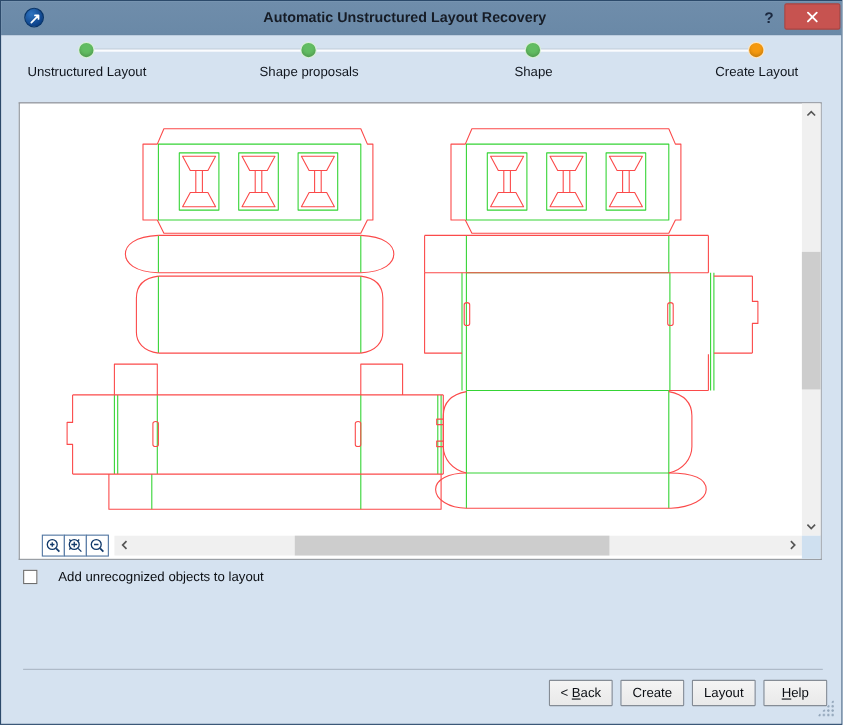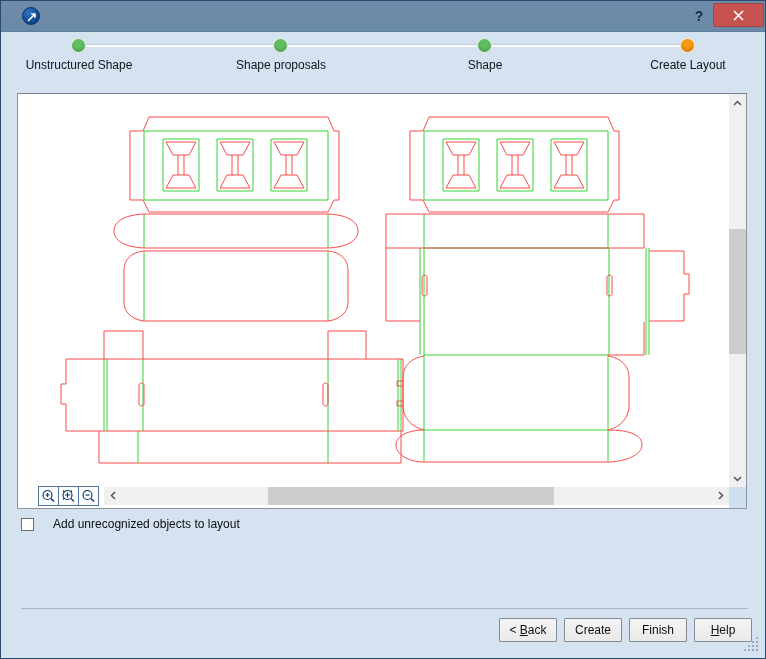--- a/index.html
+++ b/index.html
@@ -84,35 +84,36 @@
 <body>
 
 <div class="window">
 
   <div class="titlebar">
     <div class="app-icon">
       <svg width="14" height="14" viewBox="0 0 14 14">
         <path d="M3.5 10.5 L10 4 M10 4 H6.8 M10 4 V7.2" stroke="#fff" stroke-width="1.6" fill="none" stroke-linecap="round"></path>
       </svg>
     </div>
+    <div class="window-title">Automatic Unstructured Layout Recovery</div>
     <div class="help-btn">?</div>
     <div class="close-btn">
       <svg width="11" height="11" viewBox="0 0 11 11">
         <path d="M1.5,1.5 L9.5,9.5 M9.5,1.5 L1.5,9.5" stroke="#fff" stroke-width="1.7" stroke-linecap="round"></path>
       </svg>
     </div>
   </div>
 
   <div class="steps">
     <div class="step-connector"></div>
     <div class="step-dot" style="left: 64px; background: rgb(98, 189, 98);"></div>
     <div class="step-dot" style="left: 266px; background: rgb(98, 189, 98);"></div>
     <div class="step-dot" style="left: 470px; background: rgb(98, 189, 98);"></div>
     <div class="step-dot" style="left: 673px; background: rgb(245, 153, 15);"></div>
-    <div class="step-label" style="left:-8px">Unstructured Shape</div>
+    <div class="step-label" style="left:-8px">Unstructured Layout</div>
     <div class="step-label" style="left:194px">Shape proposals</div>
     <div class="step-label" style="left:398px">Shape</div>
     <div class="step-label" style="left:601px">Create Layout</div>
   </div>
 
   <div class="canvas">
     <svg id="dieline" width="710" height="392" viewBox="0 0 710 392">
         <path d="M126,37 H310 V106 H126 Z" stroke="#35d435" fill="none" stroke-width="1" stroke-linejoin="round"></path>
         <path d="M145,45 h36 v52 h-36 Z M199,45 h36 v52 h-36 Z M253,45 h36 v52 h-36 Z" stroke="#35d435" fill="none" stroke-width="1" stroke-linejoin="round"></path>
         <path d="M406,37 H590 V106 H406 Z" stroke="#35d435" fill="none" stroke-width="1" stroke-linejoin="round"></path>
@@ -209,18 +210,18 @@
   <div class="option-row">
     <div class="checkbox" id="add-unrecognized-checkbox"></div>
     <div class="option-label">Add unrecognized objects to layout</div>
   </div>
 
   <div class="separator"></div>
 
   <div class="footer">
     <button class="btn"><span>&lt; </span><span class="u">B</span><span>ack</span></button>
     <button class="btn"><span></span><span class="u"></span><span>Create</span></button>
-    <button class="btn"><span></span><span class="u"></span><span>Finish</span></button>
+    <button class="btn"><span></span><span class="u"></span><span>Layout</span></button>
     <button class="btn"><span></span><span class="u">H</span><span>elp</span></button>
   </div>
 
   <div class="resize-grip"></div>
 </div>
 
 </body></html>

